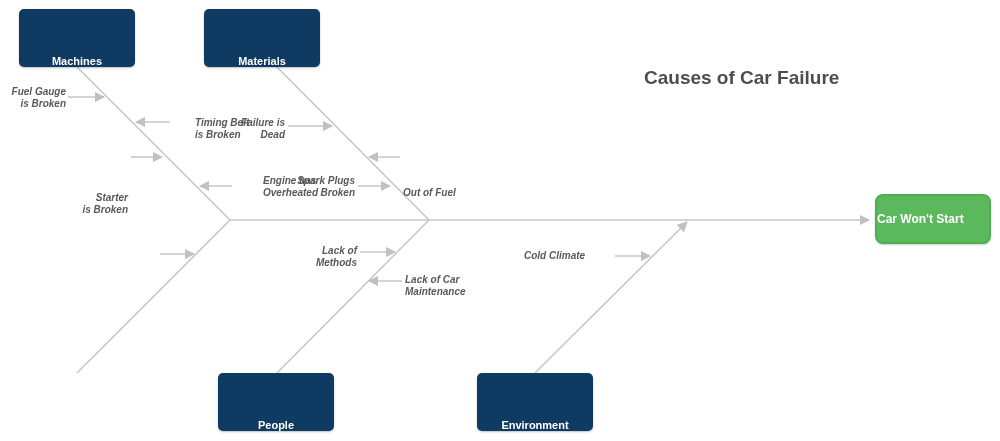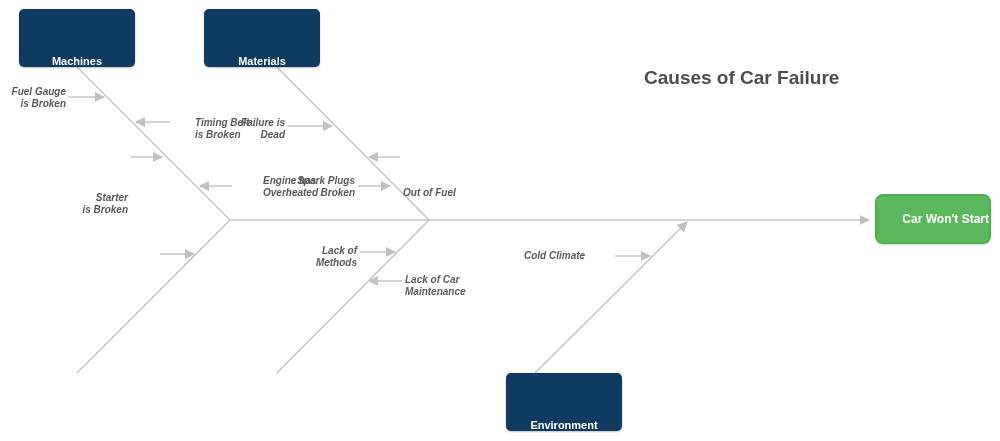--- a/index.html
+++ b/index.html
@@ -14,21 +14,21 @@
   .cat-box{
     position:absolute;width:116px;height:58px;
     background:#0f3a61;border-radius:5px;
     display:flex;align-items:flex-end;justify-content:center;
     color:#ffffff;font-size:11px;font-weight:bold;
     box-shadow:0 1px 2px rgba(0,0,0,0.25);
   }
   .effect-box{
     position:absolute;left:875px;top:194px;width:112px;height:46px;
     background:#5cb85c;border:2px solid #4fae52;border-radius:8px;
-    display:flex;align-items:center;justify-content:flex-end;
+    display:flex;align-items:center;justify-content:flex-start;
     color:#ffffff;font-size:12px;font-weight:bold;
     box-shadow:0 1px 2px rgba(0,0,0,0.2);
   }
   .cause{
     position:absolute;
     font-size:10px;line-height:12px;font-weight:bold;
     color:#595959;white-space:pre-line;font-style:italic;
   }
   .ra{text-align:right;}
   .diagram-title{
@@ -70,21 +70,24 @@
   </svg>
 
   <div class="diagram-title">Causes of Car Failure</div>
 
   <div class="cat-box" style="left:19px;top:9px;">
     <span>Machines</span>
   </div>
   <div class="cat-box" style="left:204px;top:9px;">
     <span>Materials</span>
   </div>
-  <div class="cat-box" style="left:477px;top:373px;margin-left:29px;">
+  <div class="cat-box" style="left:218px;top:373px;">
+    <span>People</span>
+  </div>
+  <div class="cat-box" style="left:477px;top:373px;">
     <span>Environment</span>
   </div>
 
   <div class="effect-box">
     <span>Car Won't Start</span>
   </div>
 
   <div class="cause ra" style="left:0px;top:86px;width:66px;">Fuel Gauge
 is Broken</div>
   <div class="cause" style="left:173px;top:117px;margin-left:22px;">Timing Belt

